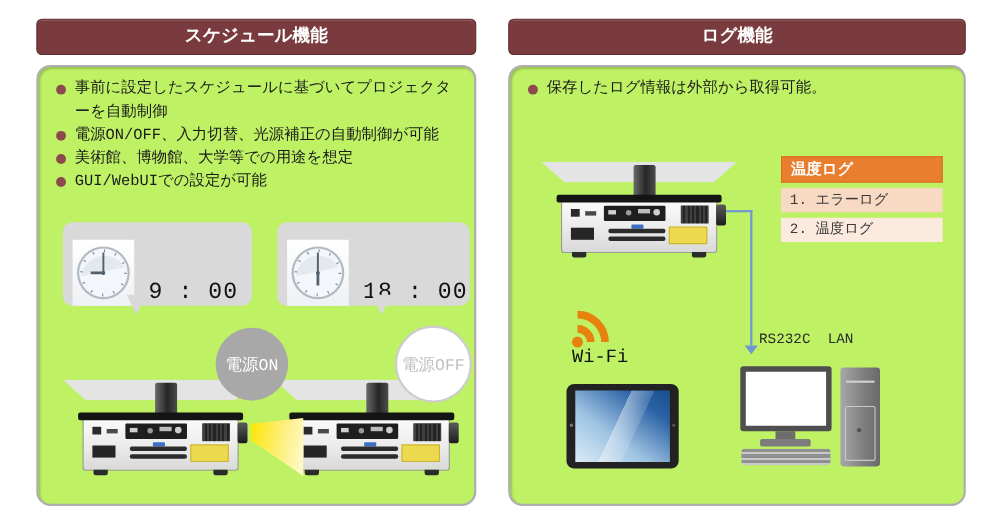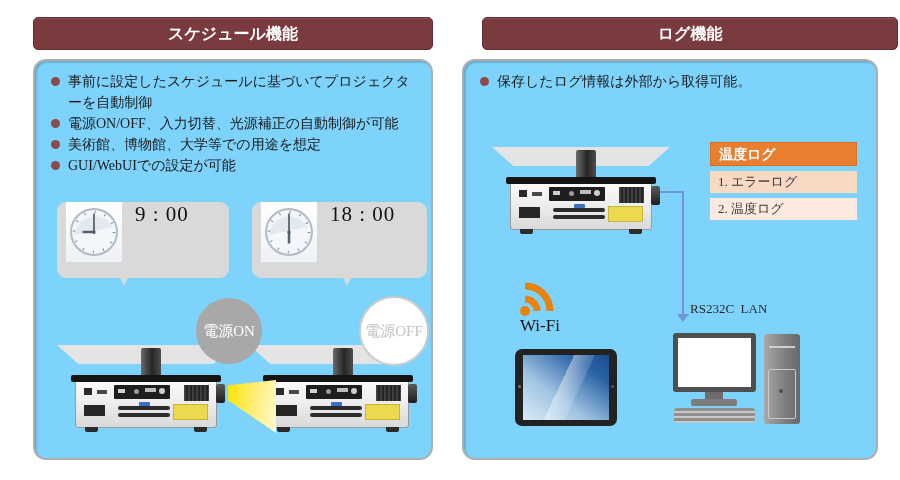--- a/index.html
+++ b/index.html
@@ -1,38 +1,38 @@
 <!DOCTYPE html>
 <html><head>
 <meta charset="utf-8">
 <style>
   html,body{margin:0;padding:0;background:#ffffff;}
   .stage{position:relative;width:900px;height:464px;background:#ffffff;overflow:hidden;
-         font-family:Liberation Serif, serif;color:#1a1a1a;}
+         font-family:Liberation Mono, monospace;color:#1a1a1a;}
 
   
   .hdr{position:absolute;height:31px;background:#7a3b3e;border:1px solid #602e32;border-radius:5px;
        color:#ffffff;font-size:16px;font-weight:bold;text-align:center;line-height:31px;
        box-shadow:inset 0 1px 0 rgba(255,255,255,0.12);}
   .hdr-left{left:33px;top:17px;width:398px;}
-  .hdr-right{left:482px;top:17px;width:414px;}
-  .panel{position:absolute;background:#7dd3fc;border:2px solid #aeaeae;border-radius:13px;
+  .hdr-right{left:462px;top:17px;width:414px;}
+  .panel{position:absolute;background:#bef264;border:2px solid #aeaeae;border-radius:13px;
          box-shadow:inset 1.5px 1.5px 2px rgba(0,0,0,0.22);}
   .panel-left{left:33px;top:59px;width:396px;height:397px;}
   .panel-right{left:462px;top:59px;width:412px;height:397px;}
 
   
   .blist{position:absolute;left:16px;top:10px;margin:0;padding:0;list-style:none;width:370px;}
   .blist li{position:relative;padding-left:17px;font-size:14px;line-height:21px;margin:0;}
   .blist li::before{content:"";position:absolute;left:0;top:6px;width:9px;height:9px;border-radius:50%;
                     background:#8d4a4d;}
 
   
   .bubble{position:absolute;width:172px;height:76px;background:#d9d9d9;border-radius:9px;
-          display:flex;align-items:flex-start;padding:0 23px 0 9px;box-sizing:border-box;gap:13px;}
+          display:flex;align-items:flex-end;padding:0 23px 0 9px;box-sizing:border-box;gap:13px;}
   .bubble::after{content:"";position:absolute;bottom:-17px;border:9px solid transparent;
                  border-top:18px solid #d9d9d9;}
   .bubble1{left:22px;top:141px;}
   .bubble1::after{left:58px;}
   .bubble2{left:217px;top:141px;width:175px;}
   .bubble2::after{left:86px;}
   .clockbox{width:56px;height:60px;background:linear-gradient(#ffffff,#eef1f5);
             display:flex;align-items:center;justify-content:center;flex:none;}
   .btime{font-size:21px;letter-spacing:1px;color:#111;white-space:pre;}
 

